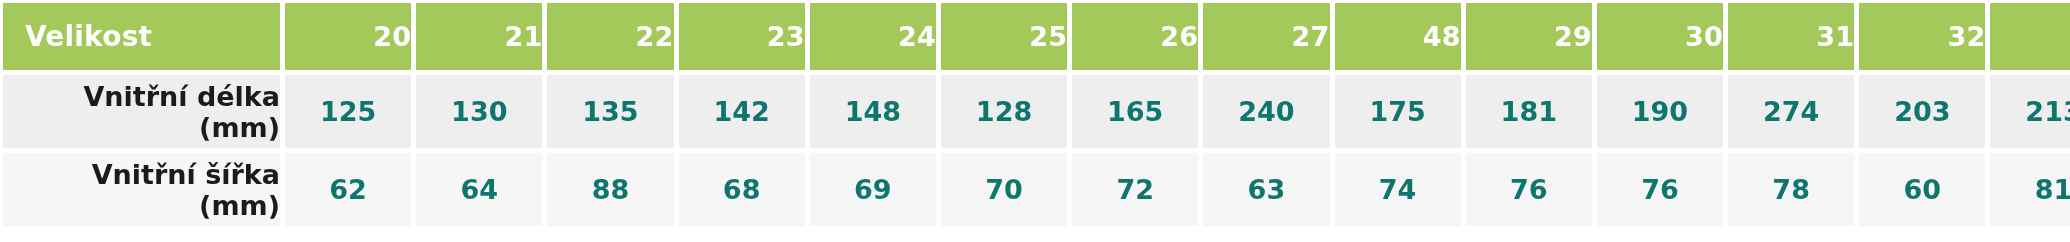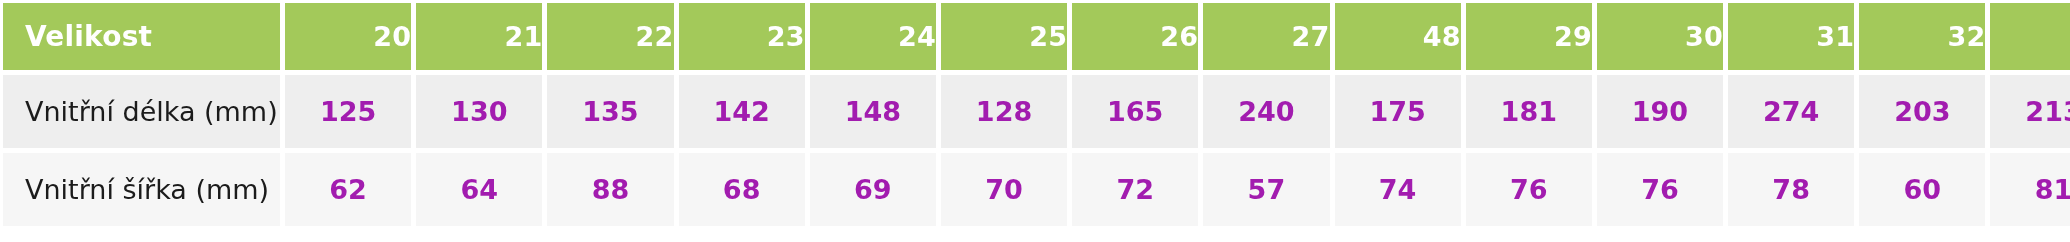--- a/index.html
+++ b/index.html
@@ -60,29 +60,29 @@
     padding: 0;
     border: 0;
     height: 73px;
     vertical-align: middle;
     font-size: 27px;
   }
   tbody tr.row-length td { background: #eeeeee; }
   tbody tr.row-width  td { background: #f6f6f6; }
 
   td.cell-label {
-    text-align: left;
+    text-align: right;
     padding-left: 22px;
     color: #1b1b1b;
-    font-weight: normal;
+    font-weight: bold;
     font-size: 27px;
   }
   td.cell-value {
     text-align: center;
-    color: #a21caf;
+    color: #0f766e;
     font-weight: bold;
   }
 </style>
 </head>
 <body>
 
 <div class="size-table-wrap">
   <table class="size-table">
     <colgroup>
       <col class="label-col">
@@ -143,21 +143,21 @@
 
       <tr class="row-width">
         <td class="cell-label">Vnitřní šířka (mm)</td>
         <td class="cell-value">62</td>
         <td class="cell-value">64</td>
         <td class="cell-value">88</td>
         <td class="cell-value">68</td>
         <td class="cell-value">69</td>
         <td class="cell-value">70</td>
         <td class="cell-value">72</td>
-        <td class="cell-value">57</td>
+        <td class="cell-value">63</td>
         <td class="cell-value">74</td>
         <td class="cell-value">76</td>
         <td class="cell-value">76</td>
         <td class="cell-value">78</td>
         <td class="cell-value">60</td>
         <td class="cell-value">81</td>
       </tr>
     </tbody>
   </table>
 </div>

